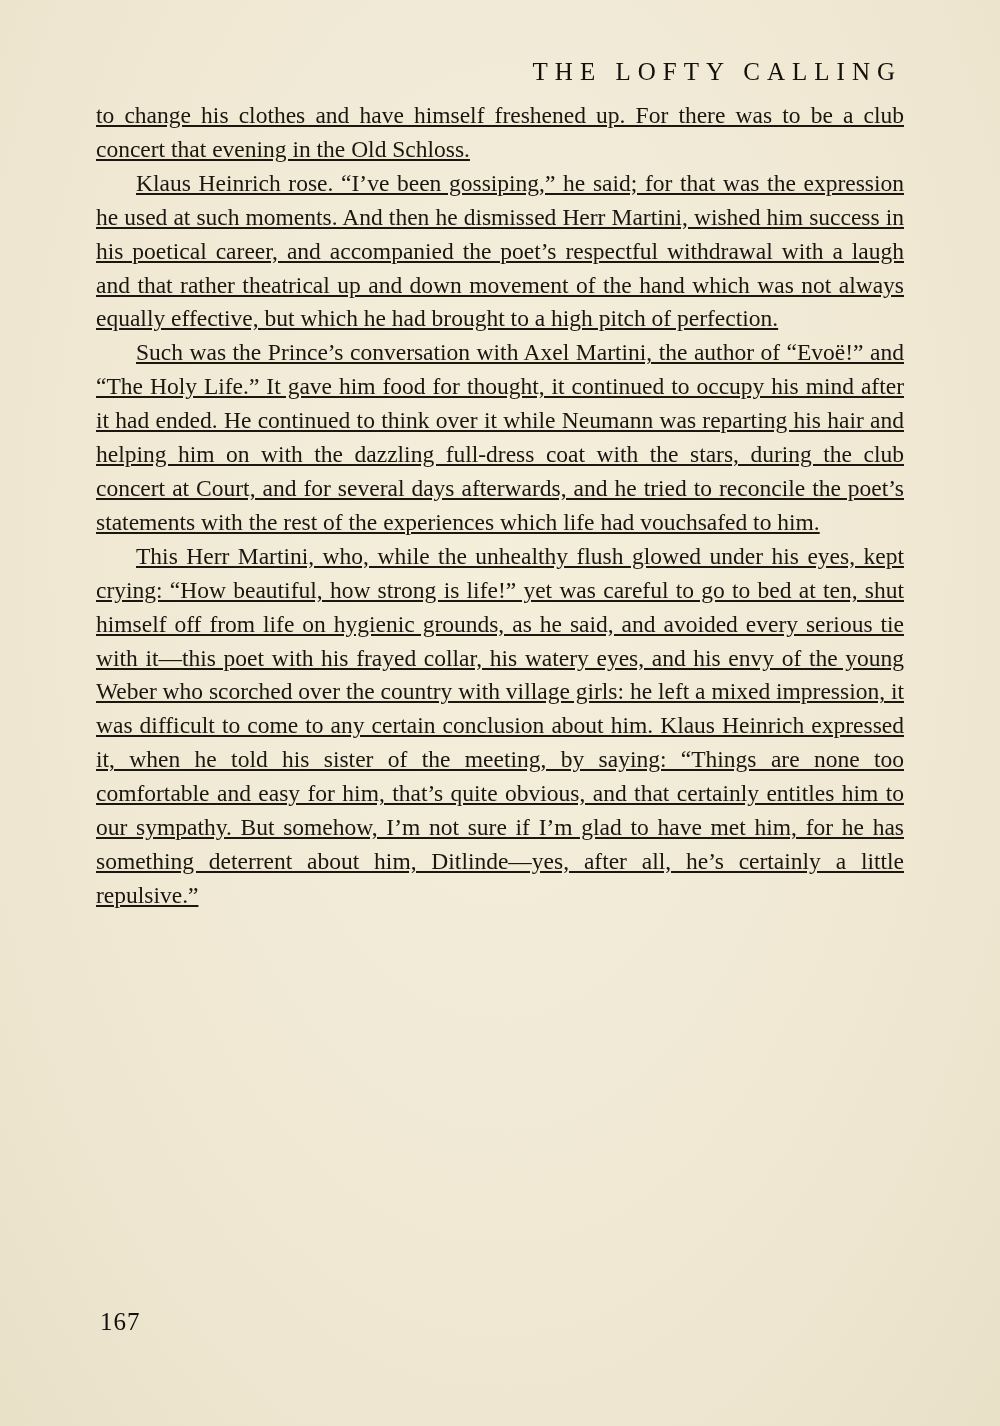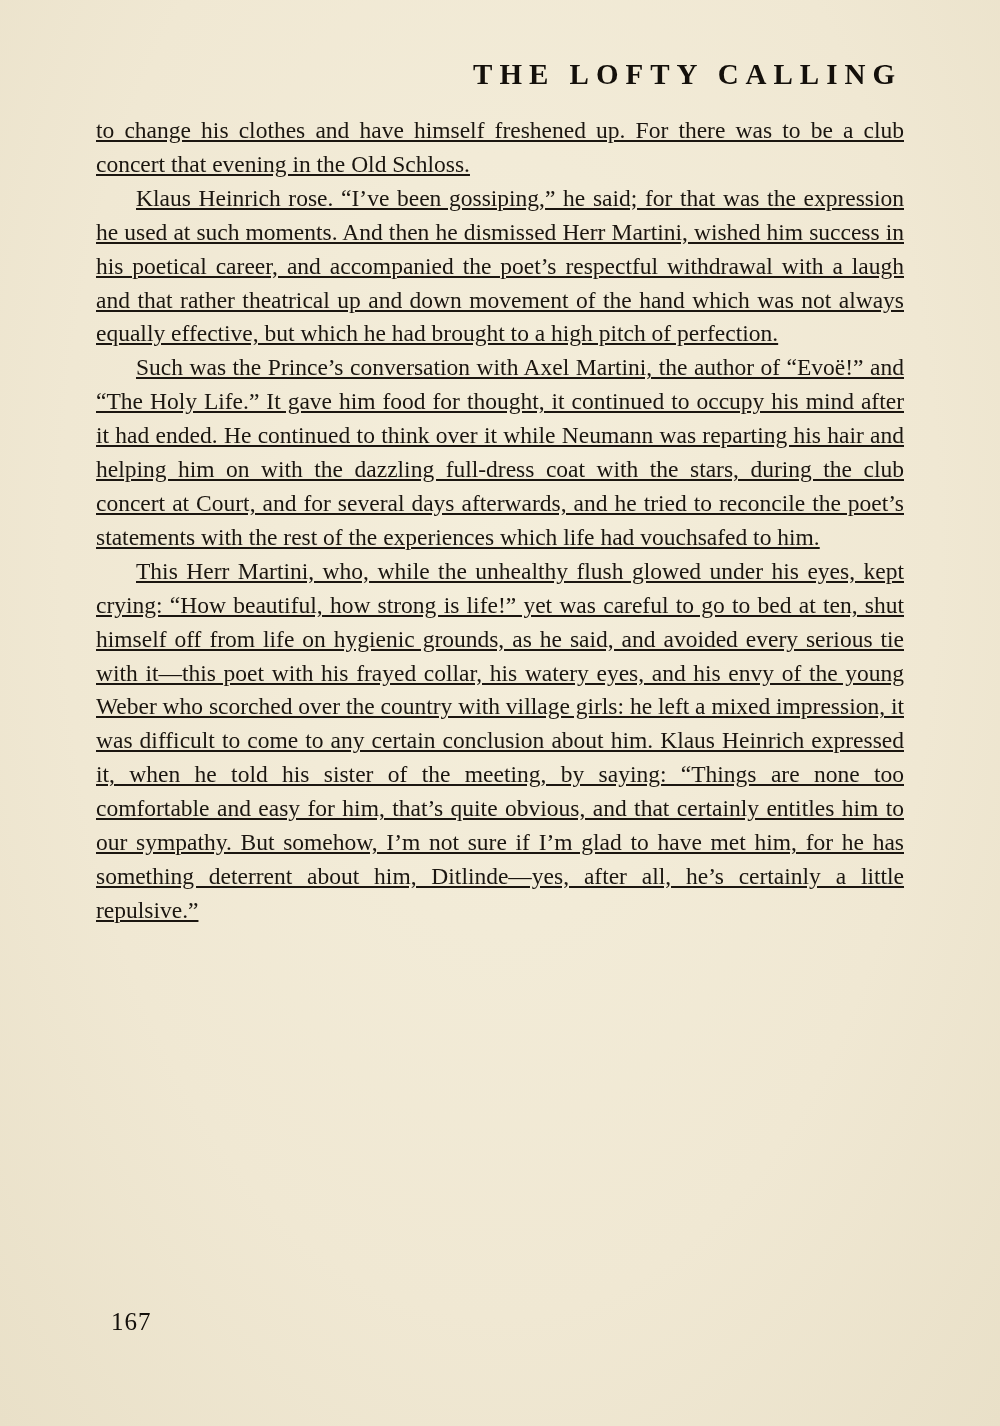--- a/index.html
+++ b/index.html
@@ -18,26 +18,26 @@
   }
 
   .page {
     position: absolute;
     inset: 0;
     padding: 58px 96px 0 96px;
   }
 
   .running-head {
     text-align: right;
-    font-weight: 700;
-    font-size: 29px;
+    font-weight: 400;
+    font-size: 25px;
     letter-spacing: 7px;
     color: #14100b;
     padding-right: 2px;
-    margin-bottom: 23px;
+    margin-bottom: 13px;
     white-space: nowrap;
   }
 
   .text-block {
     font-size: 23.5px;
     line-height: 33.9px;
     text-align: justify;
     text-justify: inter-word;
     color: #1b1610;
   }
@@ -51,21 +51,20 @@
     text-indent: 0;
   }
 
   .page-number {
     position: absolute;
     left: 100px;
     top: 1308px;
     font-size: 25px;
     letter-spacing: 1px;
     color: #14100b;
-    margin-left: 11px;
   }
 </style>
 </head>
 <body>
 
 <div class="page">
 
   <div class="running-head">THE LOFTY CALLING</div>
 
   <div class="text-block">

